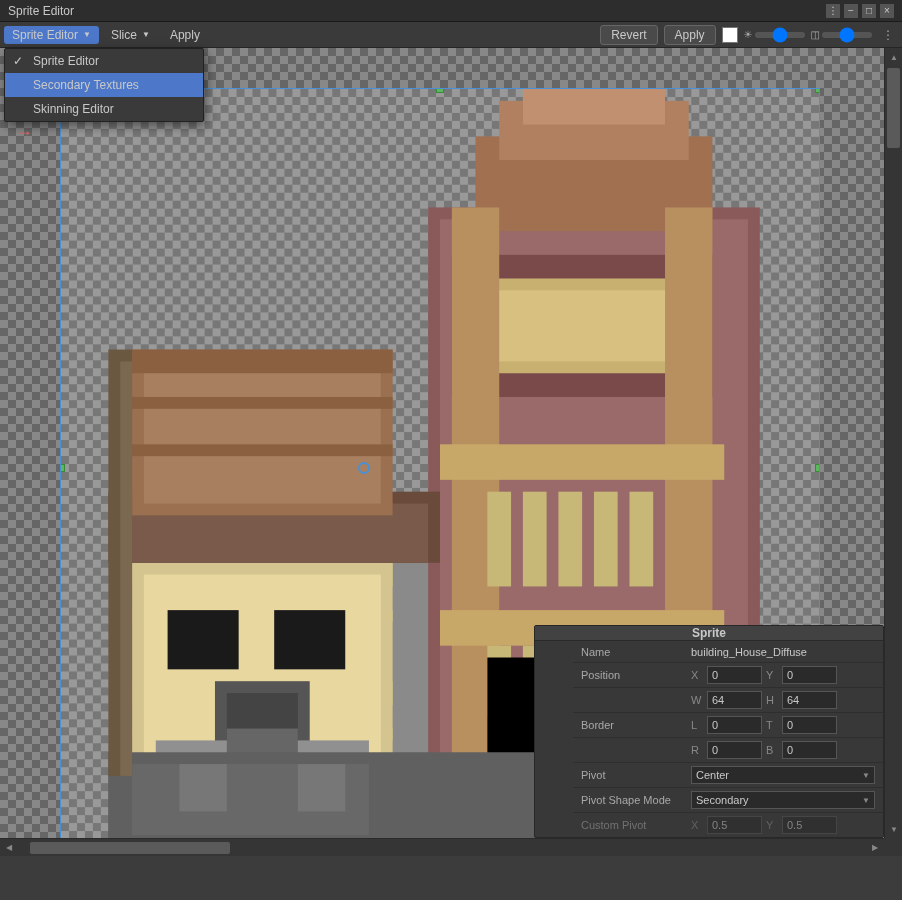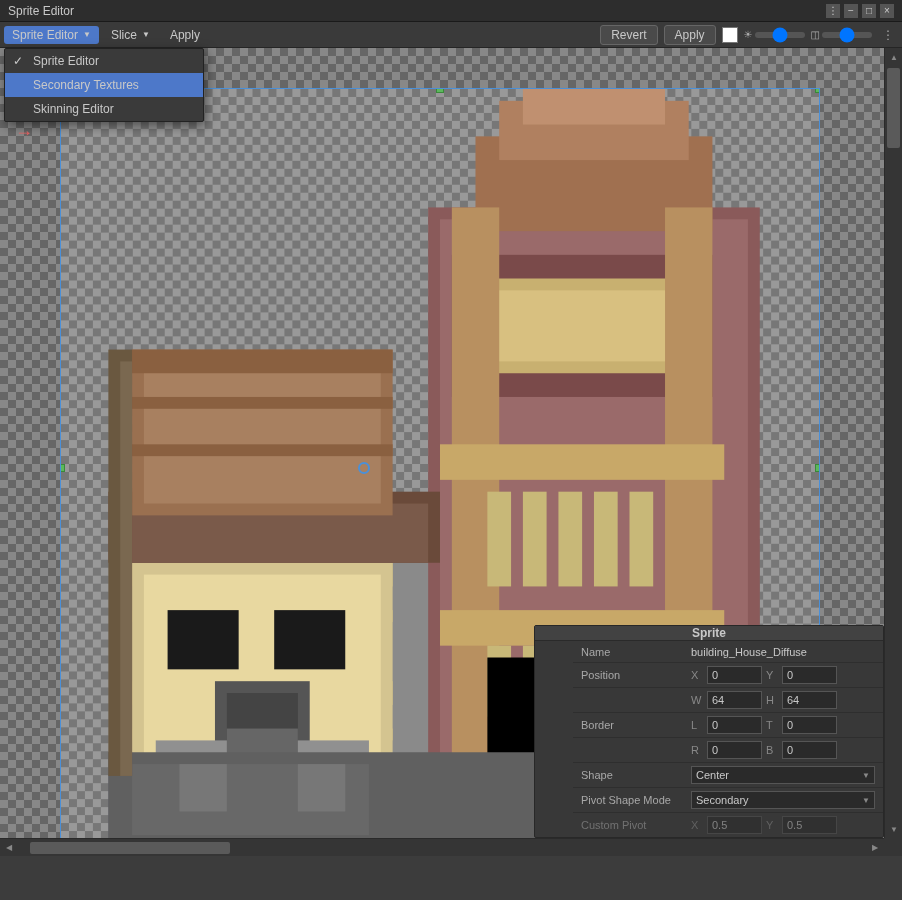--- a/index.html
+++ b/index.html
@@ -561,21 +561,21 @@
       <span class="panel-label"></span>
       <div class="panel-field">
         <span class="field-label">R</span>
         <input class="field-input" type="text" value="0" style="">
         <span class="field-label">B</span>
         <input class="field-input" type="text" value="0" style="">
       </div>
     </div>
 
     <div class="panel-row">
-      <span class="panel-label">Shape</span>
+      <span class="panel-label">Pivot</span>
       <div class="panel-select">
         <span>Center</span>
         <span class="panel-select-arrow">▼</span>
       </div>
     </div>
 
     <div class="panel-row">
       <span class="panel-label">Pivot Shape Mode</span>
       <div class="panel-select">
         <span>Secondary</span>

